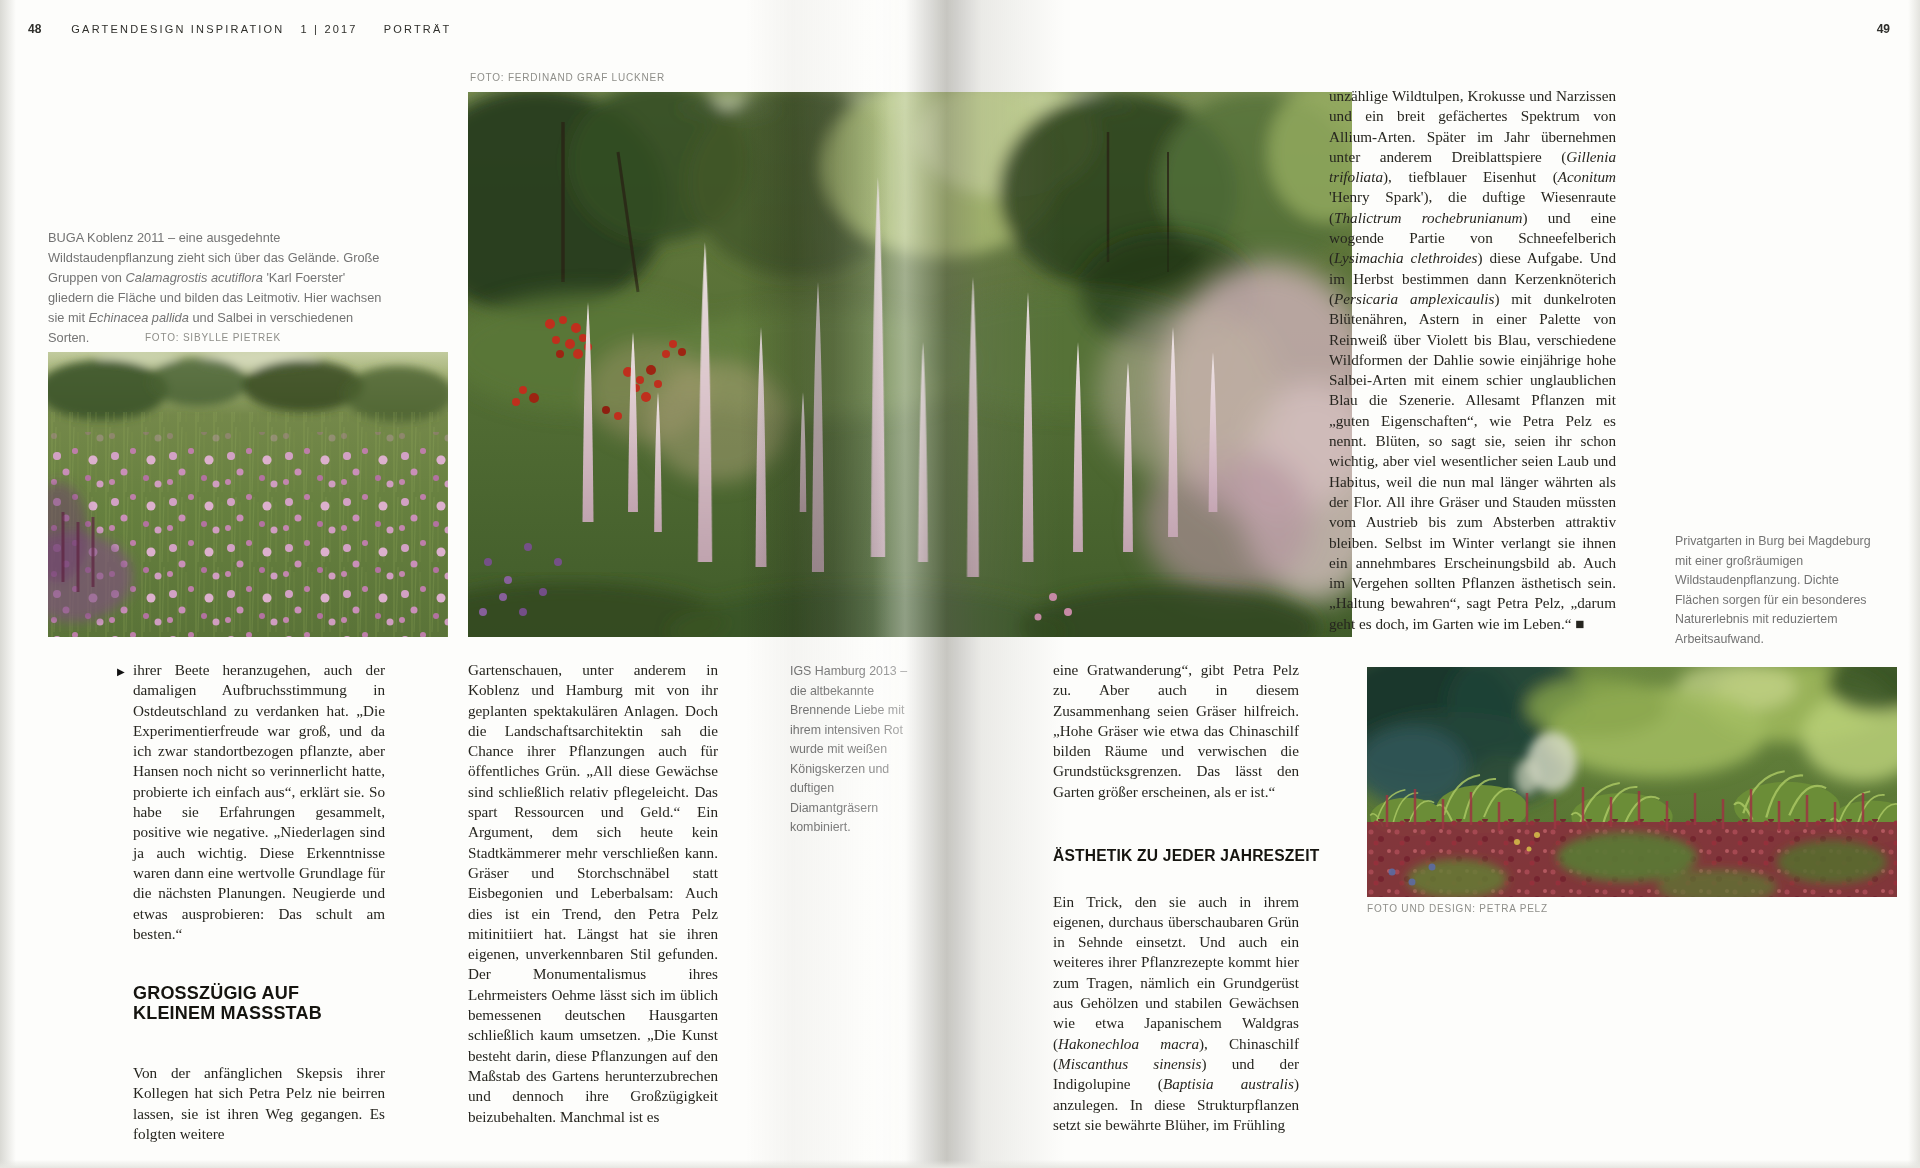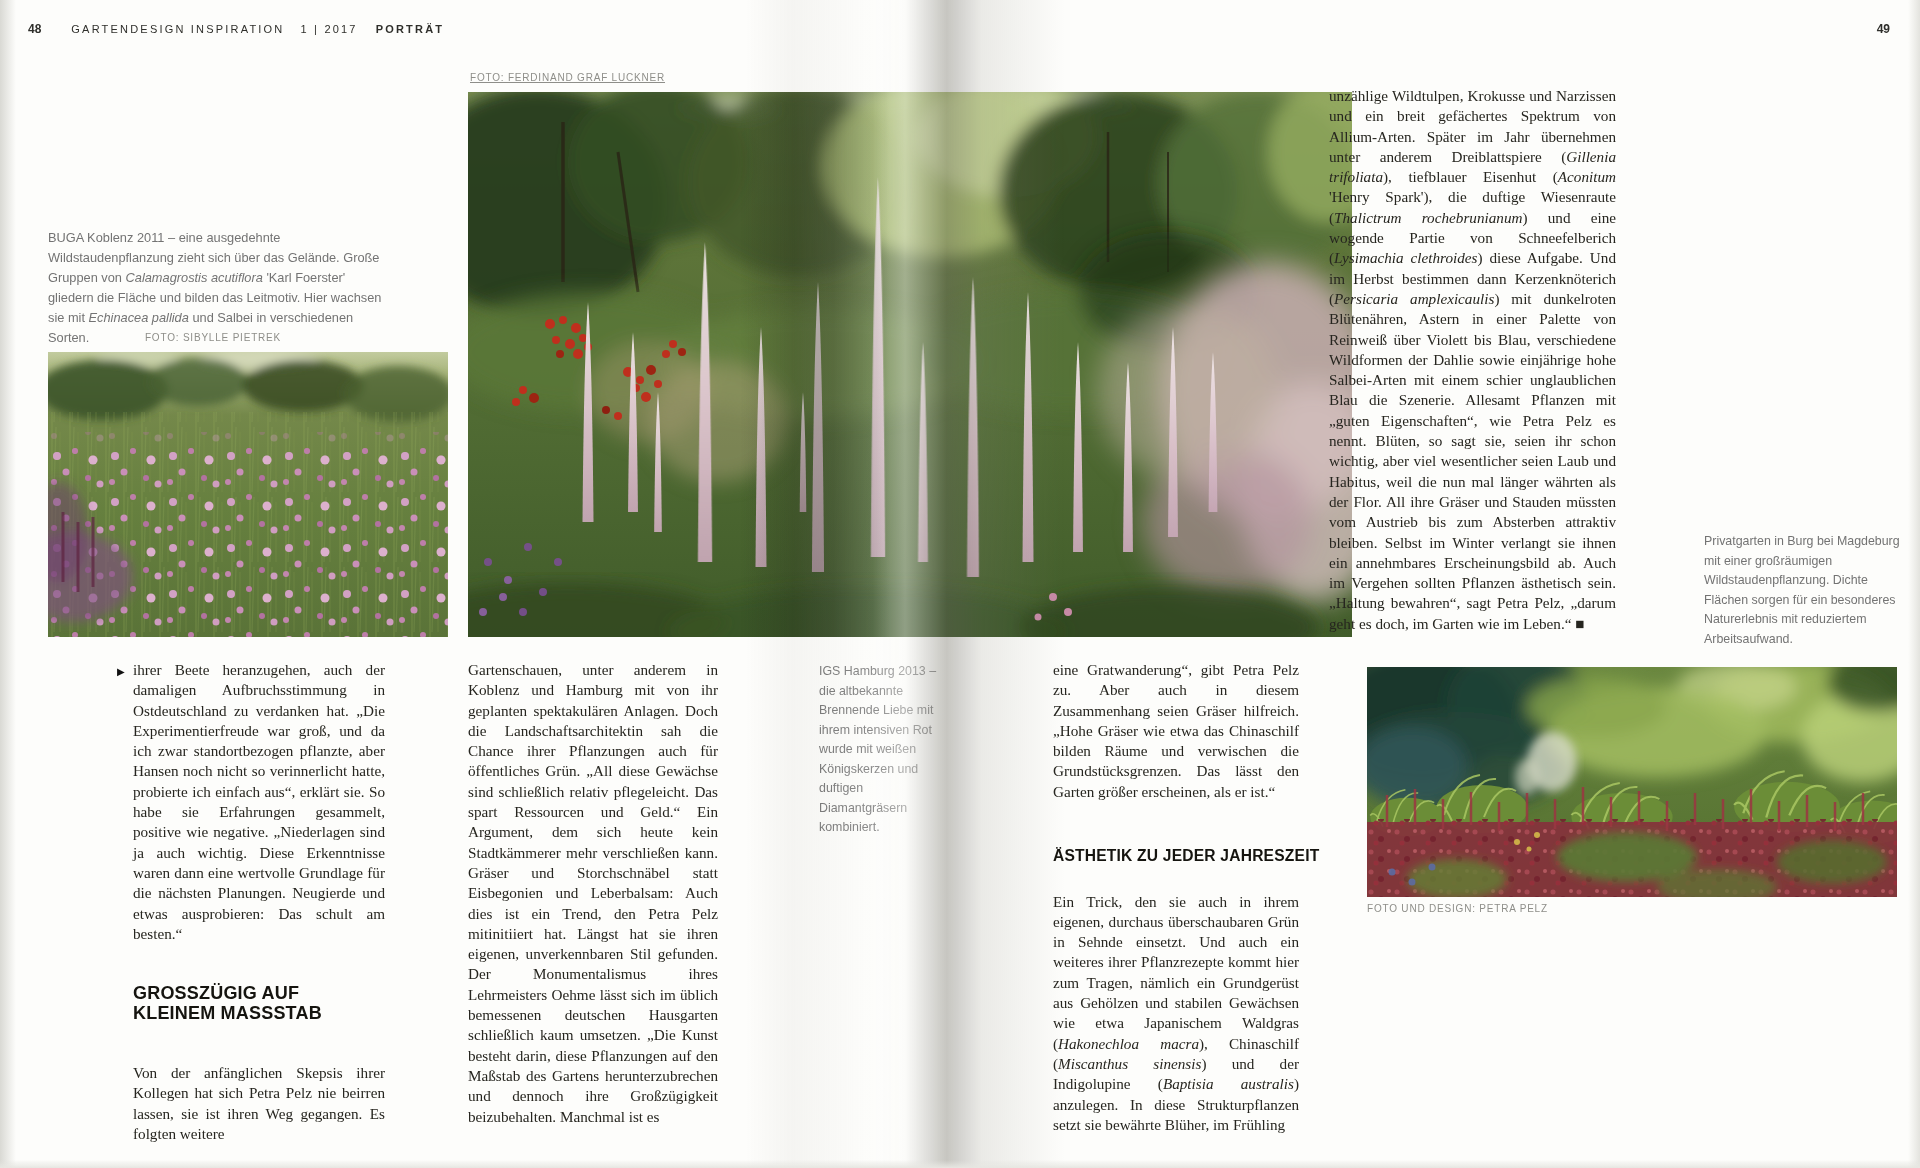--- a/index.html
+++ b/index.html
@@ -30,26 +30,26 @@
       rgba(25,30,18,0.22) 38%,
       rgba(25,30,18,0.26) 62%,
       rgba(25,30,18,0) 100%);}
 
   
   .runhead{position:absolute;top:22px;font-size:11px;letter-spacing:2.2px;color:#2f2f2b;white-space:nowrap;}
   .pageno{font-weight:bold;font-size:12px;letter-spacing:0;}
   #head-left{left:28px;}
   #head-left .mag{margin-left:30px;}
   #head-left .issue{margin-left:16px;}
-  #head-left .section{margin-left:18px;font-weight:bold;}
+  #head-left .section{margin-left:26px;font-weight:normal;}
   #head-right{right:30px;}
 
   
   .caption{position:absolute;color:#737373;font-size:12.8px;line-height:20px;z-index:10;}
-  .caption-sm{font-size:12.4px;line-height:19.5px;margin-left:29px;}
+  .caption-sm{font-size:12.4px;line-height:19.5px;}
   .credit{position:absolute;color:#8e8e89;font-size:10px;letter-spacing:0.8px;z-index:10;white-space:nowrap;}
 
   
   .col{position:absolute;font-family:"Liberation Serif",serif;font-size:15.2px;line-height:20.3px;
        color:#26251f;text-align:justify;z-index:10;hyphens:auto;}
   .col p{margin:0;}
   .bullet-wrap{position:relative;}
   .bullet{position:absolute;left:-16px;top:2px;font-size:10px;color:#111;font-family:"Liberation Sans",sans-serif;}
   .subhead{font-family:"Liberation Sans",sans-serif;font-weight:bold;font-size:18px;line-height:19.5px;
        color:#15140f;letter-spacing:0.2px;text-align:left;}
@@ -119,21 +119,21 @@
       <ellipse cx="25" cy="225" rx="60" ry="45" fill="#7e4e7e" opacity="0.65"></ellipse>
       <ellipse cx="10" cy="180" rx="30" ry="50" fill="#6d3d6d" opacity="0.5"></ellipse>
     </g>
     <g stroke="#5e2340" stroke-width="3" opacity="0.7">
       <path d="M15,160V230"></path>
         <path d="M30,170V240"></path>
         <path d="M45,165V235"></path>
     </g>
   </svg>
 
-  <div class="credit" style="left:470px;top:72px;text-decoration:underline;">FOTO: FERDINAND GRAF LUCKNER</div>
+  <div class="credit" style="left:470px;top:72px;">FOTO: FERDINAND GRAF LUCKNER</div>
 
   <svg class="photo" style="left:468px;top:92px;" width="884" height="545" viewBox="0 0 884 545">
     <defs>
       <linearGradient id="pb_bg" x1="0" y1="0" x2="0" y2="1">
         <stop offset="0%" stop-color="#7b8f55"></stop>
           <stop offset="30%" stop-color="#5d7439"></stop>
         <stop offset="60%" stop-color="#506b33"></stop>
           <stop offset="100%" stop-color="#415c2a"></stop>
       </linearGradient>
       <linearGradient id="pb_spikeGrad" x1="0" y1="0" x2="0" y2="1">

